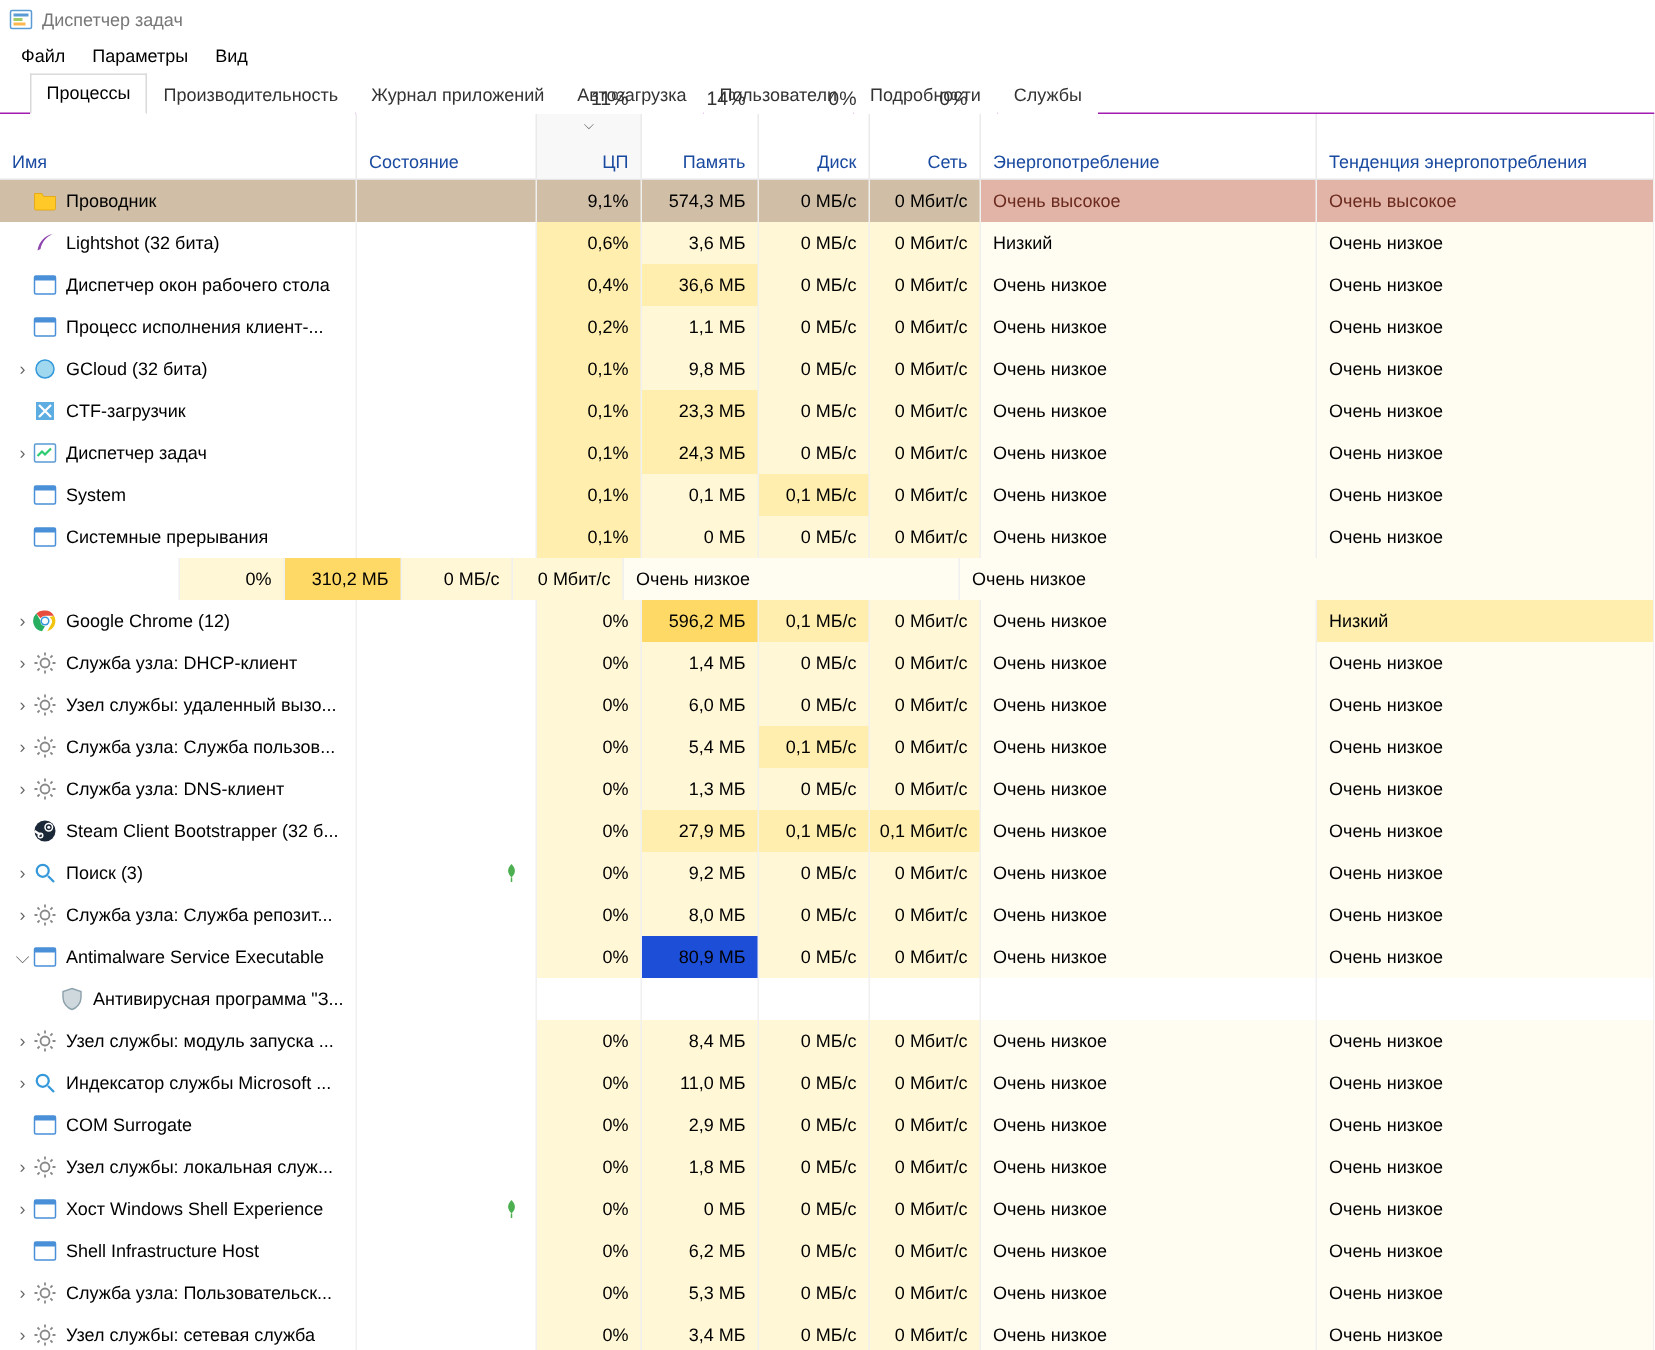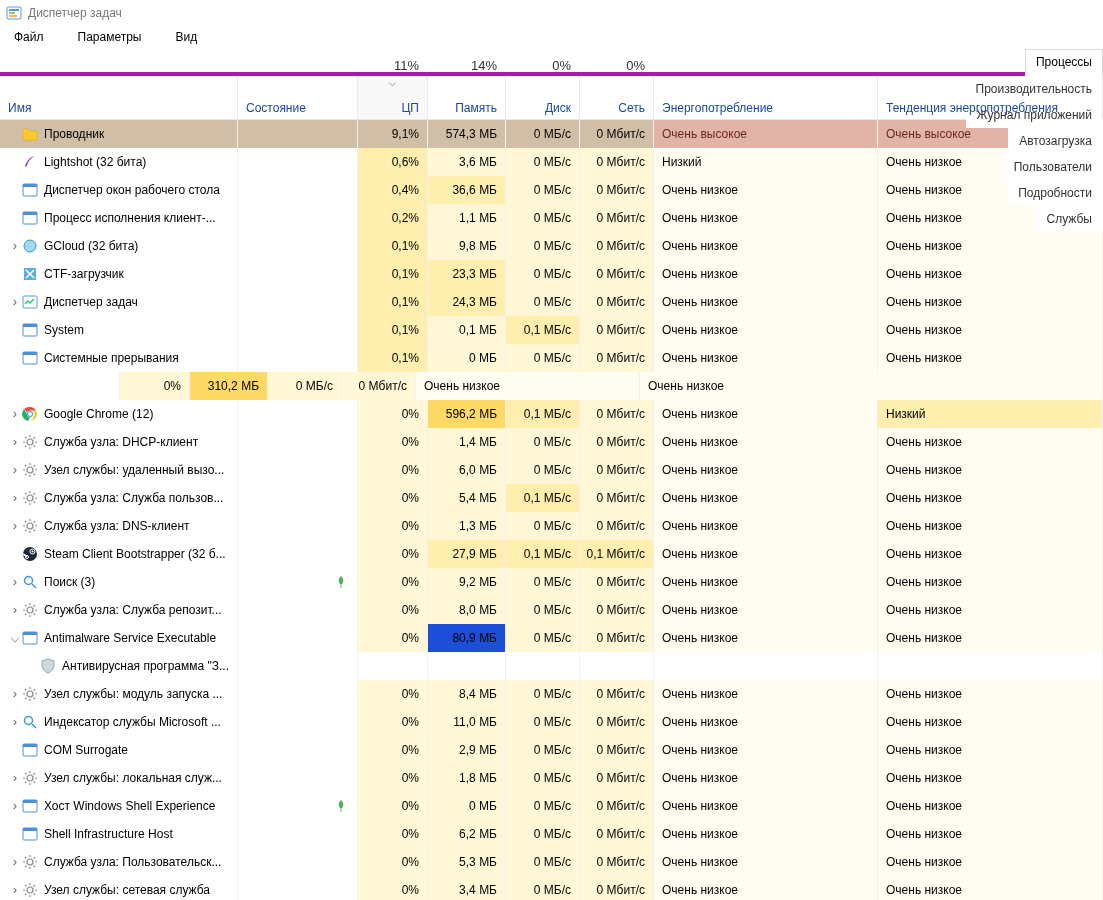--- a/index.html
+++ b/index.html
@@ -6,25 +6,25 @@
   html, body { margin: 0; padding: 0; font-family: "Segoe UI", Tahoma, sans-serif; font-size: 12px; color: #000; background: #fff; }
   .window { width: 1103px; height: 900px; display: flex; flex-direction: column; overflow: hidden; }
 
   
   .titlebar { height: 26px; display: flex; align-items: center; padding: 0 6px; gap: 6px; }
   .titlebar .app-icon { width: 16px; height: 16px; display:inline-block; }
   .titlebar .app-icon svg { width:16px; height:16px; }
   .titlebar .title { color: #777; font-size: 12px; }
 
   
-  .menubar { height: 22px; display: flex; align-items: center; padding: 0 6px; gap: 18px; }
+  .menubar { height: 22px; display: flex; align-items: center; padding: 0 6px; gap: 2px; }
   .menubar .menu-item { padding: 2px 8px; border-radius: 2px; cursor: default; }
 
   
-  .tabstrip { height: 28px; display: flex; align-items: flex-end; border-bottom: 4px solid #a21caf; padding-left: 20px; gap: 0; flex-direction: column; }
+  .tabstrip { height: 28px; display: flex; align-items: flex-end; border-bottom: 1px solid #a21caf; padding-left: 20px; gap: 0; }
   .tab { padding: 5px 10px 6px 10px; border: 1px solid transparent; border-bottom: none; position: relative; top: 1px; background: #fff; cursor: default; font-size:12px; }
   .tab.active { border-color: #d9d9d9; border-bottom: 1px solid #fff; }
   .tab:not(.active) { color: #333; }
 
   
   .grid-header { display: flex; height: 44px; border-bottom: 1px solid #e5e5e5; align-items: stretch; }
   .hcell { border-right: 1px solid #eaeaea; display: flex; flex-direction: column; justify-content: flex-end; padding: 4px 8px 4px 8px; color: #1a4aa0; font-size: 12px; position: relative; }
   .hcell .hsum { color: #333; font-size: 13px; text-align: right; }
   .hcell .hlabel { white-space: nowrap; }
   .hcell.right .hlabel { text-align: center; align-self: flex-end; margin-top: 28px; }

